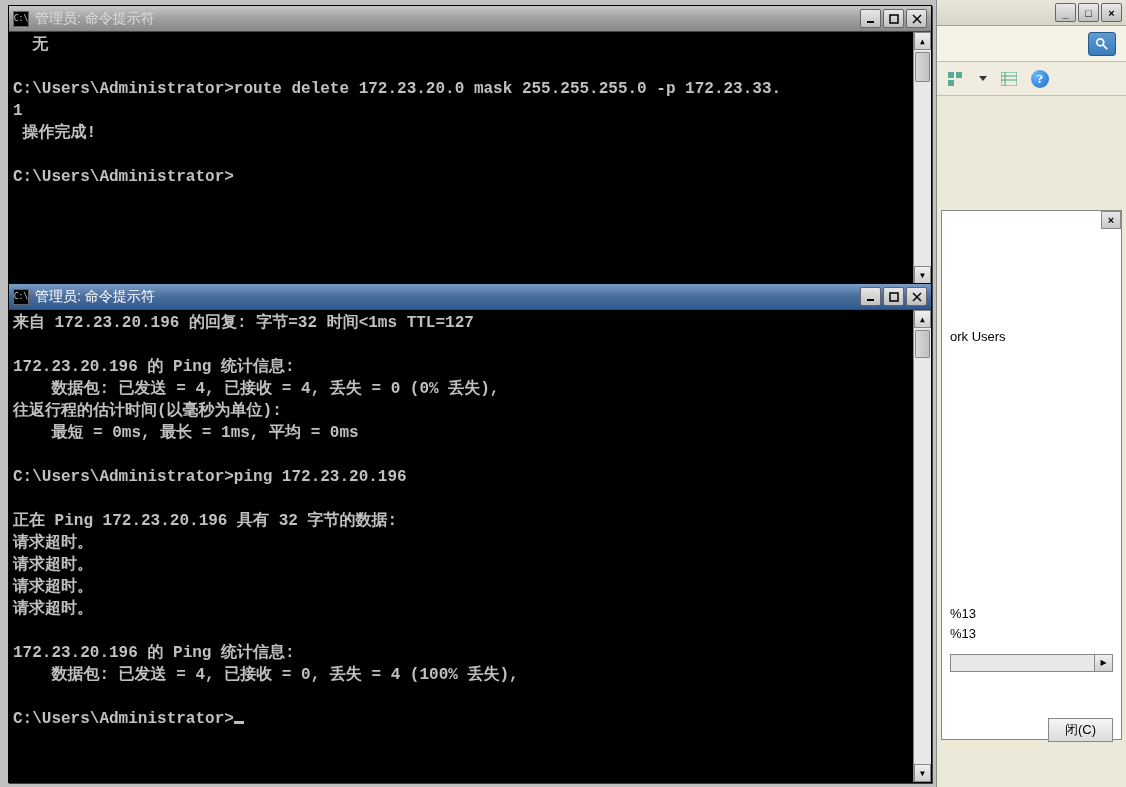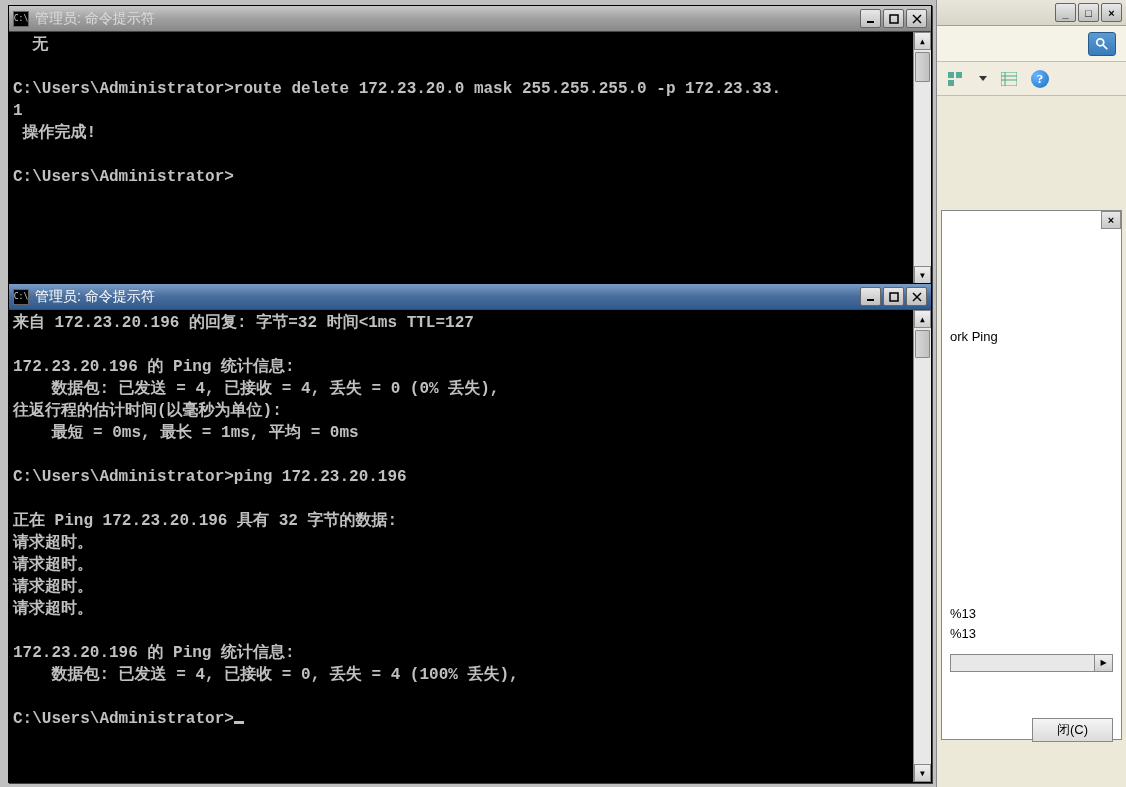--- a/index.html
+++ b/index.html
@@ -225,21 +225,21 @@
     }
     .sb-h .btn-r {
       width:18px;height:100%;
       background:linear-gradient(#f0f0f0,#d0d0d0);
       border-left:1px solid #888;
       display:flex;align-items:center;justify-content:center;font-size:8px;
     }
     .close-btn-bottom {
       margin-top:20px;
       height:24px;
-      padding: 0 24px;
+      padding: 0 16px;
       background: linear-gradient(#f5f5f5,#dcdcdc);
       border:1px solid #888;
       font-size:13px;
       font-family: 'SimSun', sans-serif;
       display:inline-flex;
       align-items:center;
     }
   </style>
 </head>
 <body>
@@ -282,21 +282,21 @@
         </svg>
     </span>
     <span class="help-circle">?</span>
   </div>
   <div style="height:110px"></div>
   <div class="panel-white" style="height:530px;">
     <div class="panel-x">
         <span>×</span>
       </div>
     <div style="height:110px"></div>
-    <div class="conn-text">ork Ping</div>
+    <div class="conn-text">ork Users</div>
     <div class="status-block">
       <div>%13</div>
       <div>%13</div>
       <div class="sb-h">
           <div class="btn-r">
             <span>▶</span>
           </div>
         </div>
       <div style="text-align:right;margin-top:26px">
         <span class="close-btn-bottom">闭(C)</span>

